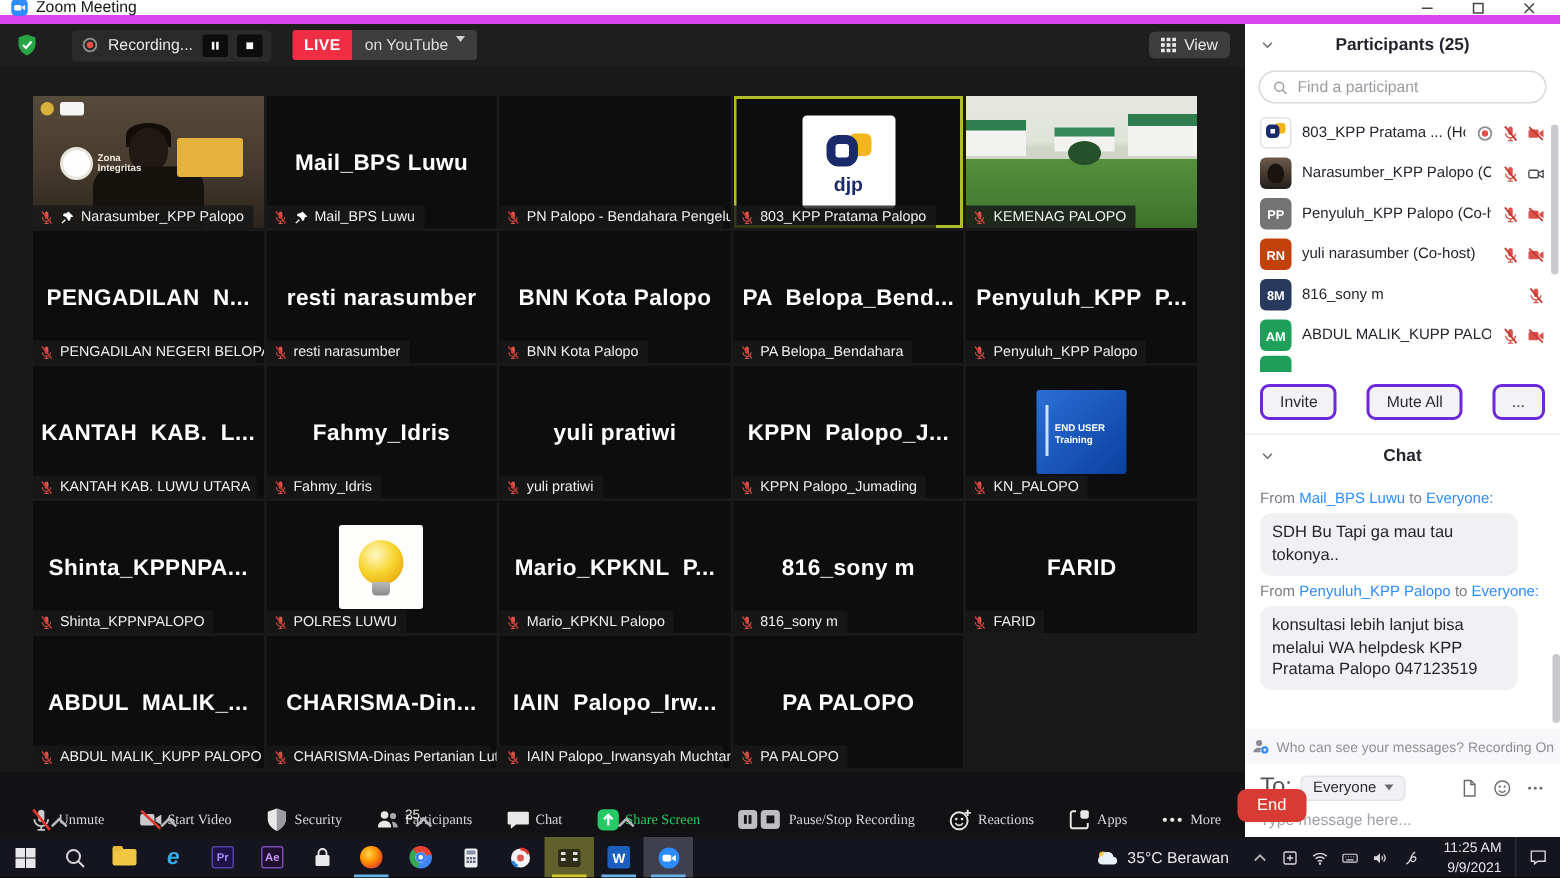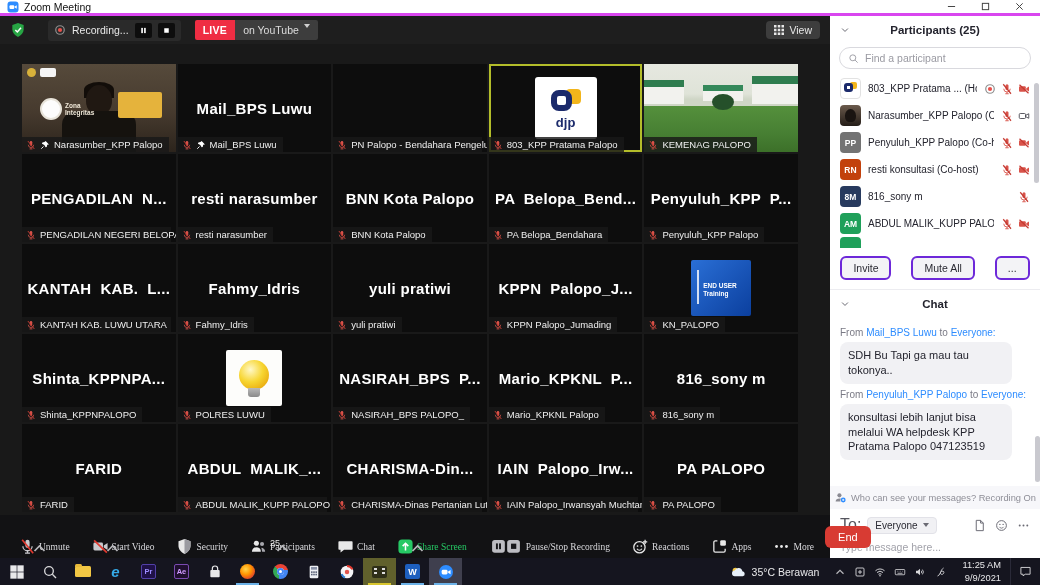--- a/index.html
+++ b/index.html
@@ -1,21 +1,21 @@
 <!DOCTYPE html>
 <html><head>
 <meta charset="utf-8">
 <style>
   * { box-sizing: border-box; margin: 0; padding: 0; }
   html,body { width:1040px; height:585px; overflow:hidden; background:#000; }
   body { font-family:"Liberation Sans", sans-serif; }
   .app { position:relative; width:1040px; height:585px; background:#000; }
 
   
-  .titlebar { height:16px; background:#fff; border-bottom:3px solid #d946ef; display:flex; align-items:center; padding:0 4px; }
+  .titlebar { height:16px; background:#fff; border-bottom:6px solid #d946ef; display:flex; align-items:center; padding:0 4px; }
   .titlebar .zlogo { width:12px; height:12px; margin:0 5px 0 3px; }
   .titlebar .ttext { font-size:10.5px; color:#111; }
   .wctrls { margin-left:auto; display:flex; height:100%; }
   .wbtn { width:34px; height:100%; display:flex; align-items:center; justify-content:center; }
   .wbtn svg { width:9px; height:9px; }
 
   
   .meeting { height:542px; display:flex; }
   .main { width:830px; position:relative; background:#191919; }
 
@@ -587,36 +587,20 @@
                   <path d="M12 18v3.5M8.5 21.5h7" stroke="#d9534a" stroke-width="1.8"></path>
                   <path d="M4.5 2.5L20 21.5" stroke="#c43a32" stroke-width="2.4"></path>
                 </svg>
               </span>
 
       <span class="tlabel-text">POLRES LUWU</span>
     </span>
   </div>
           <div class="tile">
     <div class="tart"></div>
-    <span class="tcenter">NASIRAH_BPS  P...</span>
-    <span class="tlabel">
-      <span class="ic">
-                <svg viewBox="0 0 24 24">
-                  <rect x="9" y="2.5" width="6" height="11.5" rx="3" fill="#d9534a"></rect>
-                  <path d="M5.5 11.5a6.5 6.5 0 0 0 13 0" stroke="#d9534a" stroke-width="1.8" fill="none"></path>
-                  <path d="M12 18v3.5M8.5 21.5h7" stroke="#d9534a" stroke-width="1.8"></path>
-                  <path d="M4.5 2.5L20 21.5" stroke="#c43a32" stroke-width="2.4"></path>
-                </svg>
-              </span>
-
-      <span class="tlabel-text">NASIRAH_BPS PALOPO_</span>
-    </span>
-  </div>
-          <div class="tile">
-    <div class="tart"></div>
     <span class="tcenter">Mario_KPKNL  P...</span>
     <span class="tlabel">
       <span class="ic">
                 <svg viewBox="0 0 24 24">
                   <rect x="9" y="2.5" width="6" height="11.5" rx="3" fill="#d9534a"></rect>
                   <path d="M5.5 11.5a6.5 6.5 0 0 0 13 0" stroke="#d9534a" stroke-width="1.8" fill="none"></path>
                   <path d="M12 18v3.5M8.5 21.5h7" stroke="#d9534a" stroke-width="1.8"></path>
                   <path d="M4.5 2.5L20 21.5" stroke="#c43a32" stroke-width="2.4"></path>
                 </svg>
               </span>
@@ -969,21 +953,21 @@
                 <svg viewBox="0 0 24 24">
                   <rect x="2" y="6.5" width="13.5" height="11" rx="2" fill="#d9534a"></rect>
                   <path d="M16.5 10.5L22 7v10l-5.5-3.5z" fill="#d9534a"></path>
                   <path d="M3 3.5L21 20.5" stroke="#c43a32" stroke-width="2.4"></path>
                 </svg>
               </span>
             </span>
   </div>
           <div class="prow">
     <span class="pav" style="background: #c2410c;">RN</span>
-    <span class="pname">resti konsultasi (Co-host)</span>
+    <span class="pname">yuli narasumber (Co-host)</span>
     <span class="picons">
               <span class="ic">
                 <svg viewBox="0 0 24 24">
                   <rect x="9" y="2.5" width="6" height="11.5" rx="3" fill="#d9534a"></rect>
                   <path d="M5.5 11.5a6.5 6.5 0 0 0 13 0" stroke="#d9534a" stroke-width="1.8" fill="none"></path>
                   <path d="M12 18v3.5M8.5 21.5h7" stroke="#d9534a" stroke-width="1.8"></path>
                   <path d="M4.5 2.5L20 21.5" stroke="#c43a32" stroke-width="2.4"></path>
                 </svg>
               </span>
               <span class="ic">

